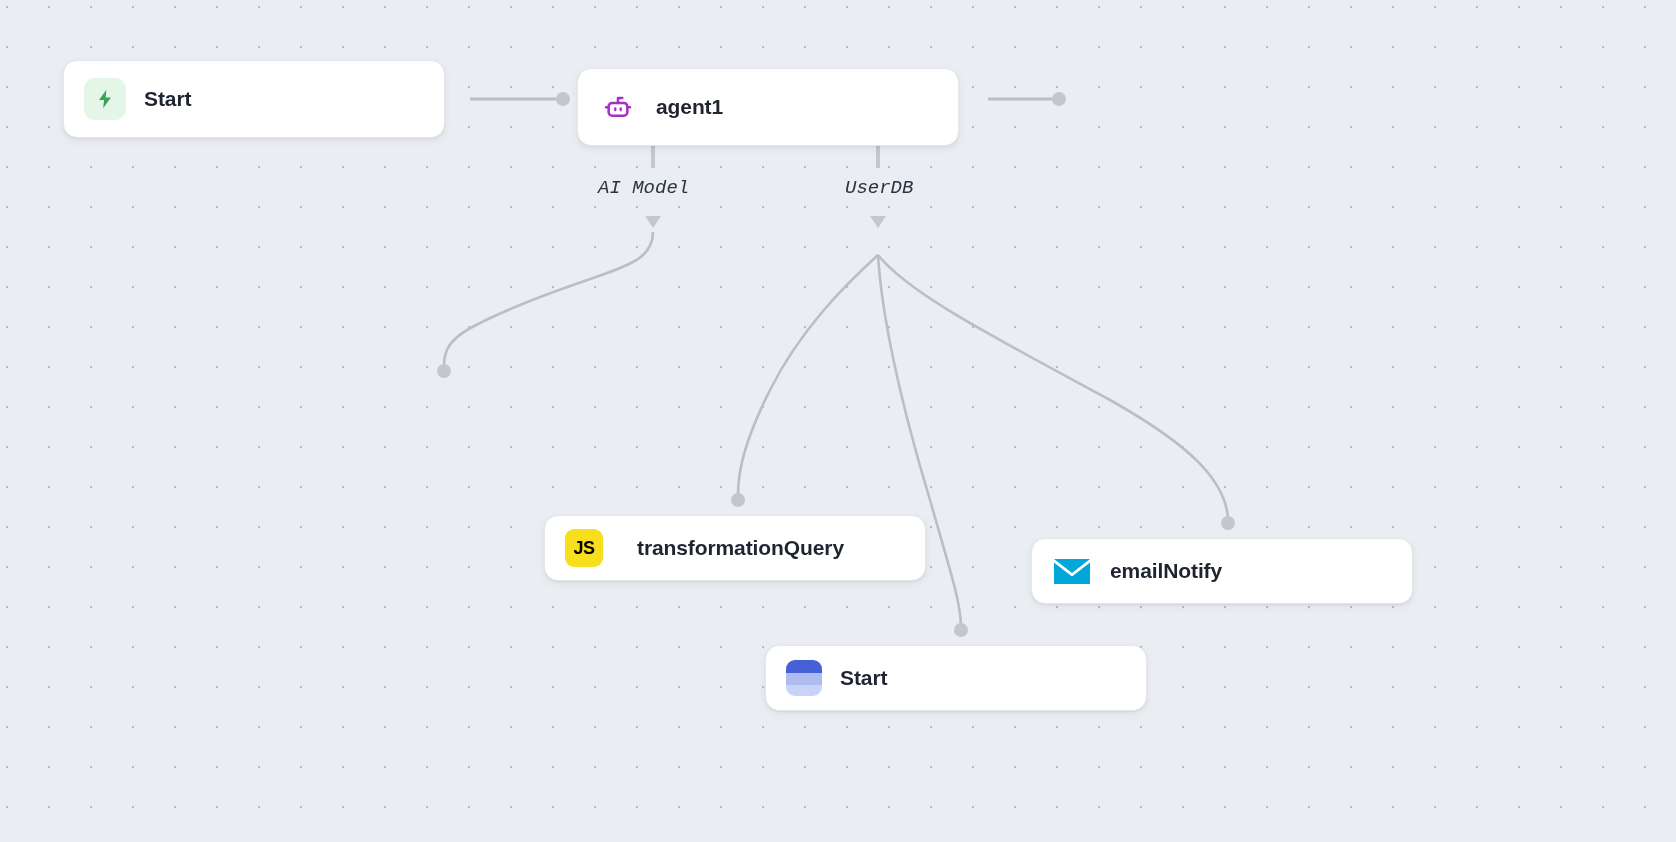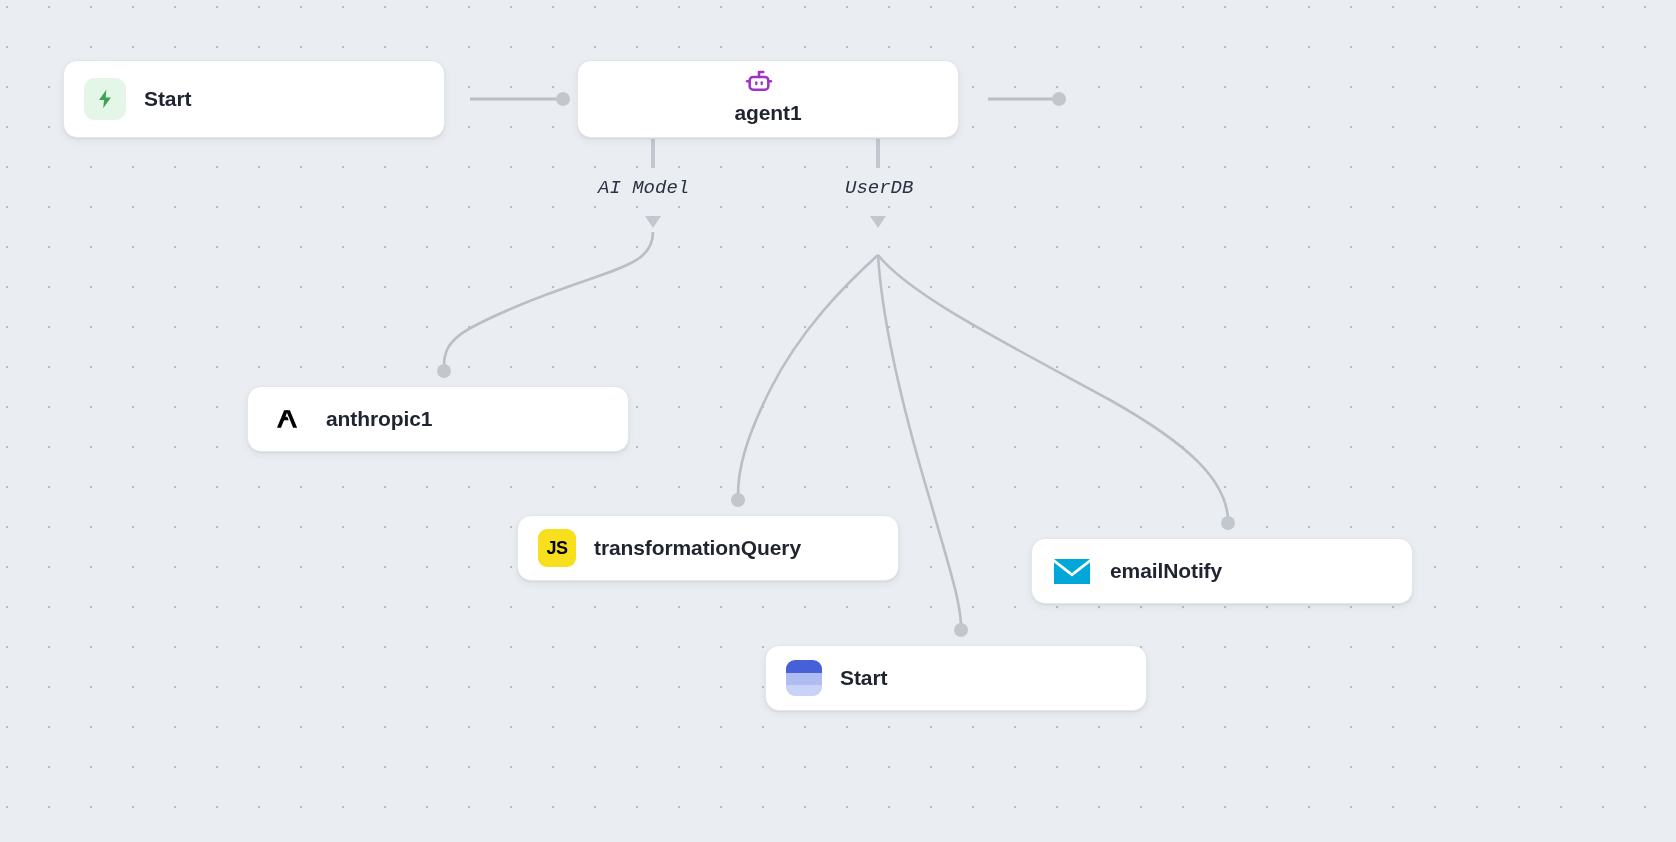--- a/index.html
+++ b/index.html
@@ -138,53 +138,41 @@
     <span class="node-icon">
       <span class="chip chip-green">
         <svg width="22" height="22" viewBox="0 0 24 24" aria-hidden="true">
           <path d="M13.5 2 L5.5 13.2 H11 L10 22 L18.5 10.4 H12.8 Z" fill="#3aa356"></path>
         </svg>
       </span>
     </span>
     <span class="node-label">Start</span>
   </div>
 
-  <div class="node" style="left:577px; top:60px; width:382px; height:78px;flex-direction:column;">
+  <div class="node" style="left:577px; top:68px; width:382px; height:78px;">
     <span class="node-icon">
       <span class="chip chip-bare">
         <svg width="32" height="32" viewBox="0 0 24 24" aria-hidden="true">
           <g fill="none" stroke="#a033c4" stroke-width="1.9" stroke-linecap="round" stroke-linejoin="round">
             <rect x="5" y="9" width="14" height="9.5" rx="2.6"></rect>
             <path d="M12 9 V5.2 H15.2"></path>
             <path d="M5 12.2 H3.1"></path>
             <path d="M19 12.2 H20.9"></path>
           </g>
           <rect x="9.1" y="12.2" width="1.7" height="3" rx="0.8" fill="#a033c4"></rect>
           <rect x="13.2" y="12.2" width="1.7" height="3" rx="0.8" fill="#a033c4"></rect>
         </svg>
       </span>
     </span>
     <span class="node-label">agent1</span>
   </div>
 
 
-  <div class="node" style="left:247px; top:386px; width:382px; height:66px;">
-    <span class="node-icon">
-      <span class="chip chip-bare">
-        <svg width="30" height="30" viewBox="0 0 24 24" aria-hidden="true">
-          <path d="M3.2 19 L8.9 5 H12.0 L6.4 19 Z" fill="#000"></path>
-          <path d="M7.6 13.0 H12.6 L11.4 10.2 H8.8 Z" fill="#000"></path>
-          <path d="M13.5 5 L19.3 19 H16.1 L10.4 5 Z" fill="#000"></path>
-        </svg>
-      </span>
-    </span>
-    <span class="node-label">anthropic1</span>
-  </div>
-
-  <div class="node" style="left:517px; top:515px; width:382px; height:66px;">
+
+  <div class="node" style="left:544px; top:515px; width:382px; height:66px;gap:16px;">
     <span class="node-icon">
       <span class="chip chip-yellow">JS</span>
     </span>
     <span class="node-label">transformationQuery</span>
   </div>
 
   <div class="node" style="left:1031px; top:538px; width:382px; height:66px;">
     <span class="node-icon">
       <span class="chip chip-bare">
         <svg width="38" height="30" viewBox="0 0 38 30" aria-hidden="true">

